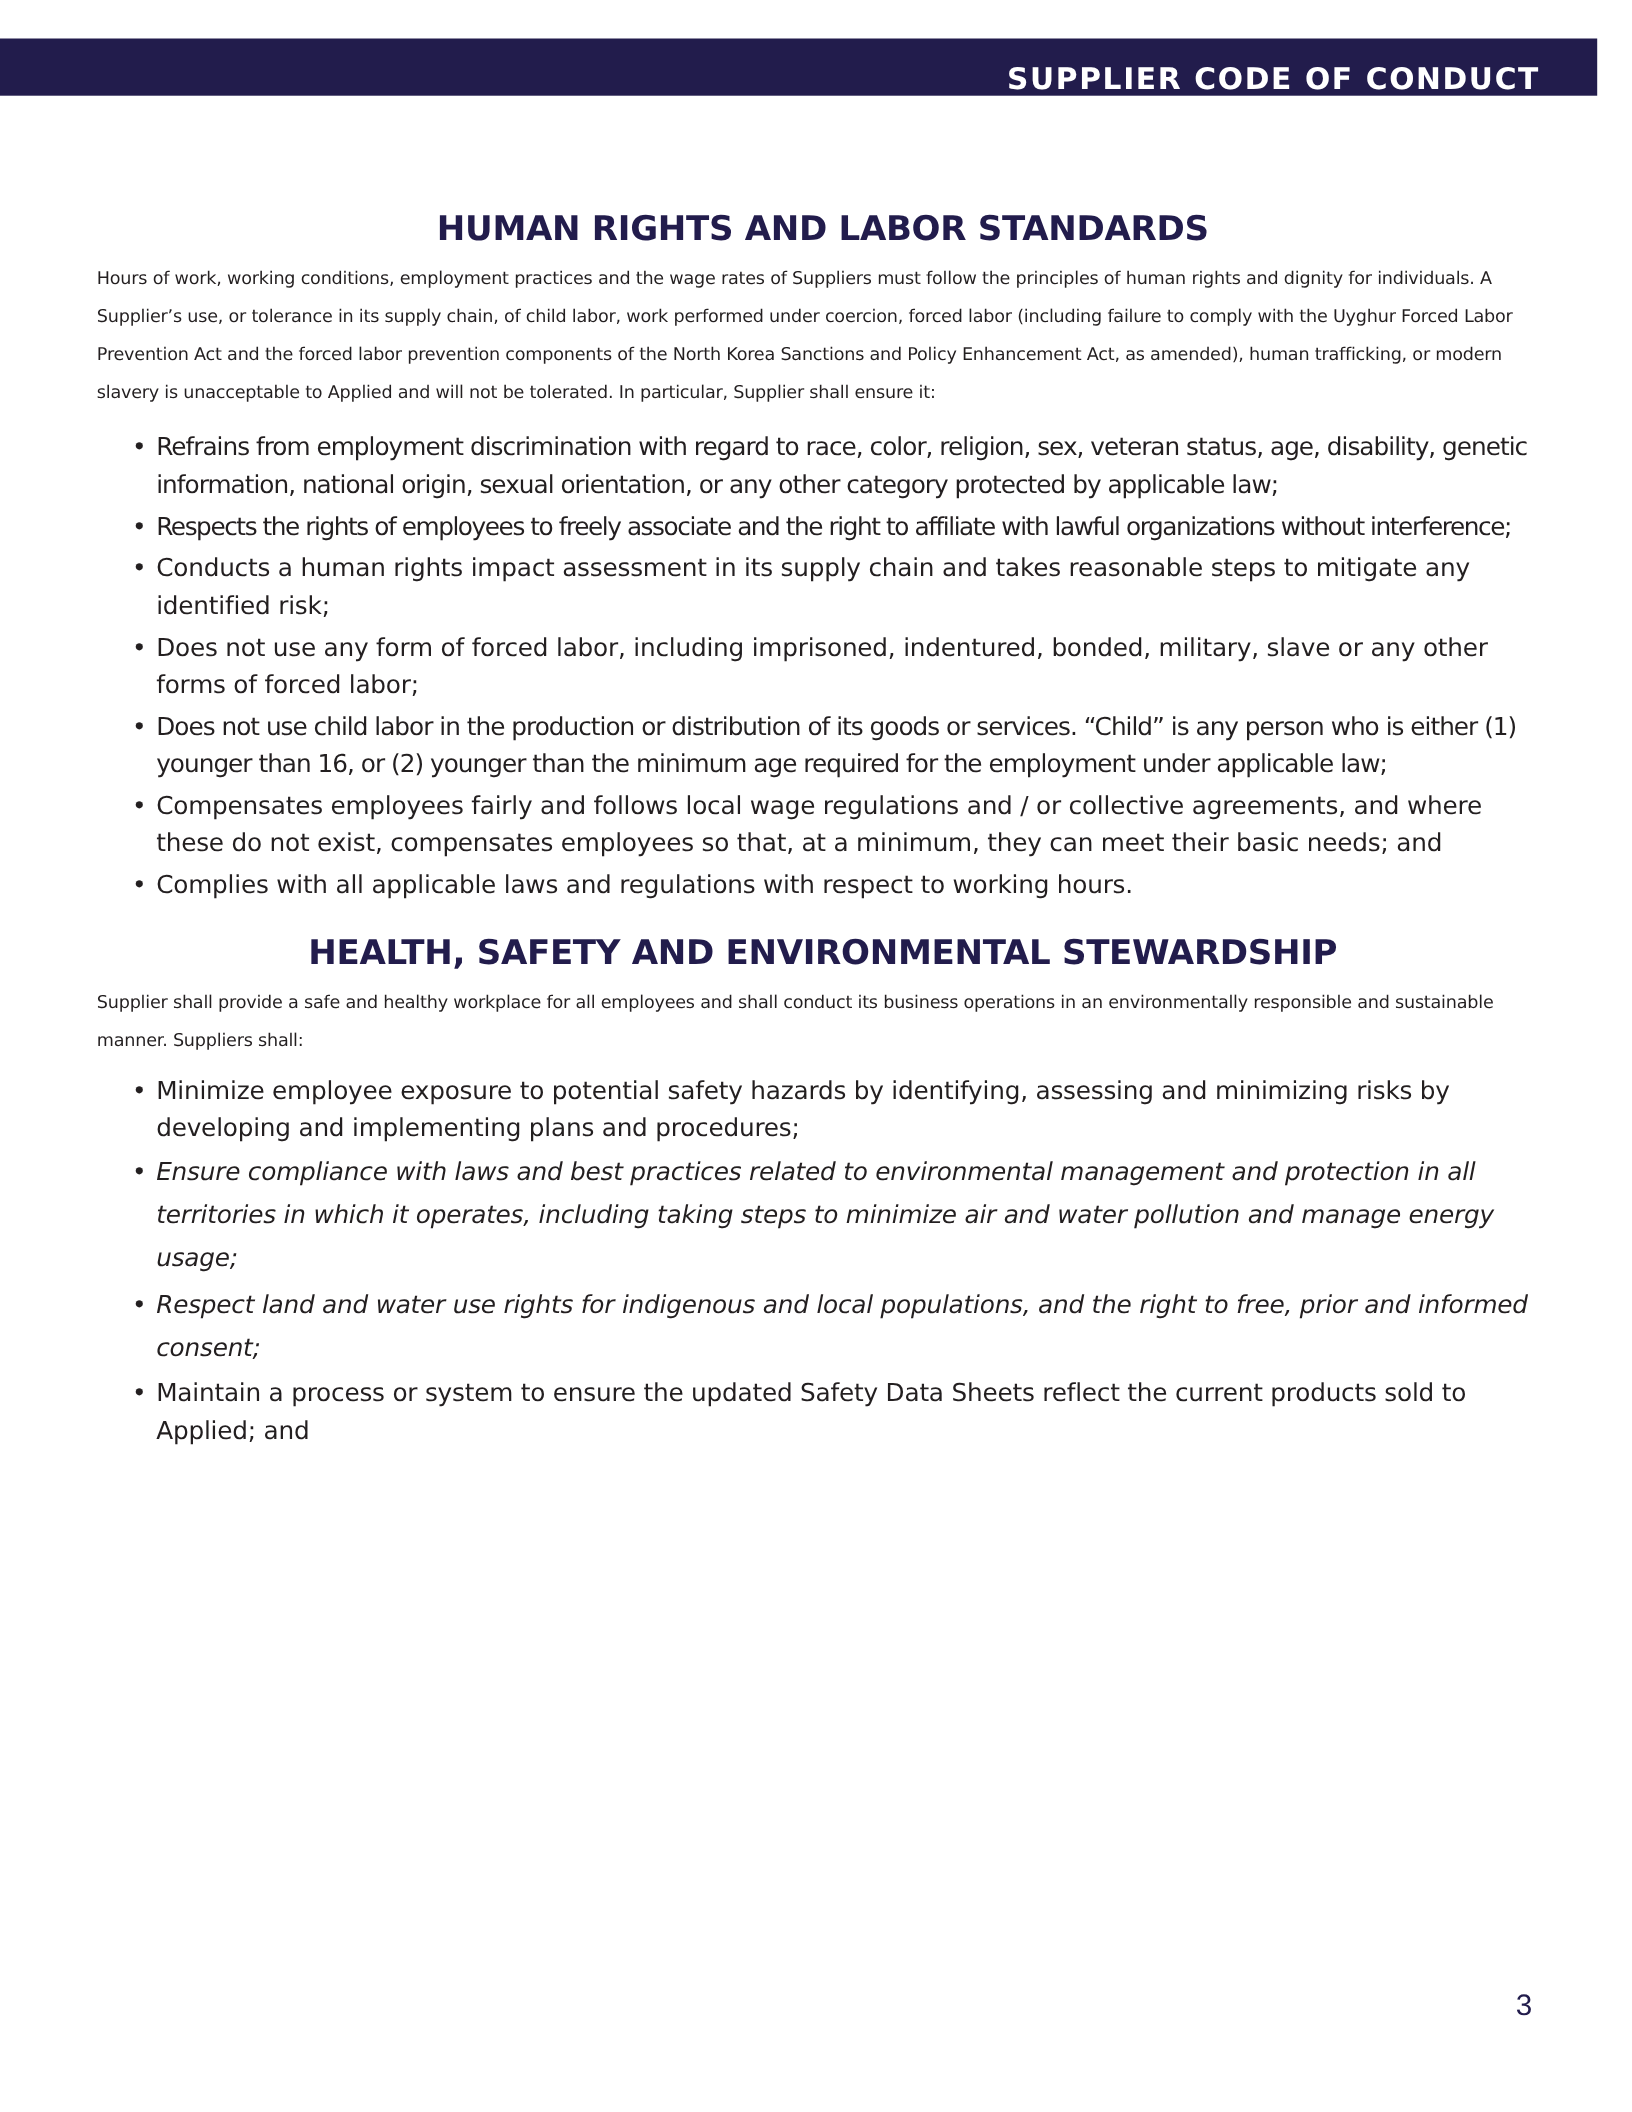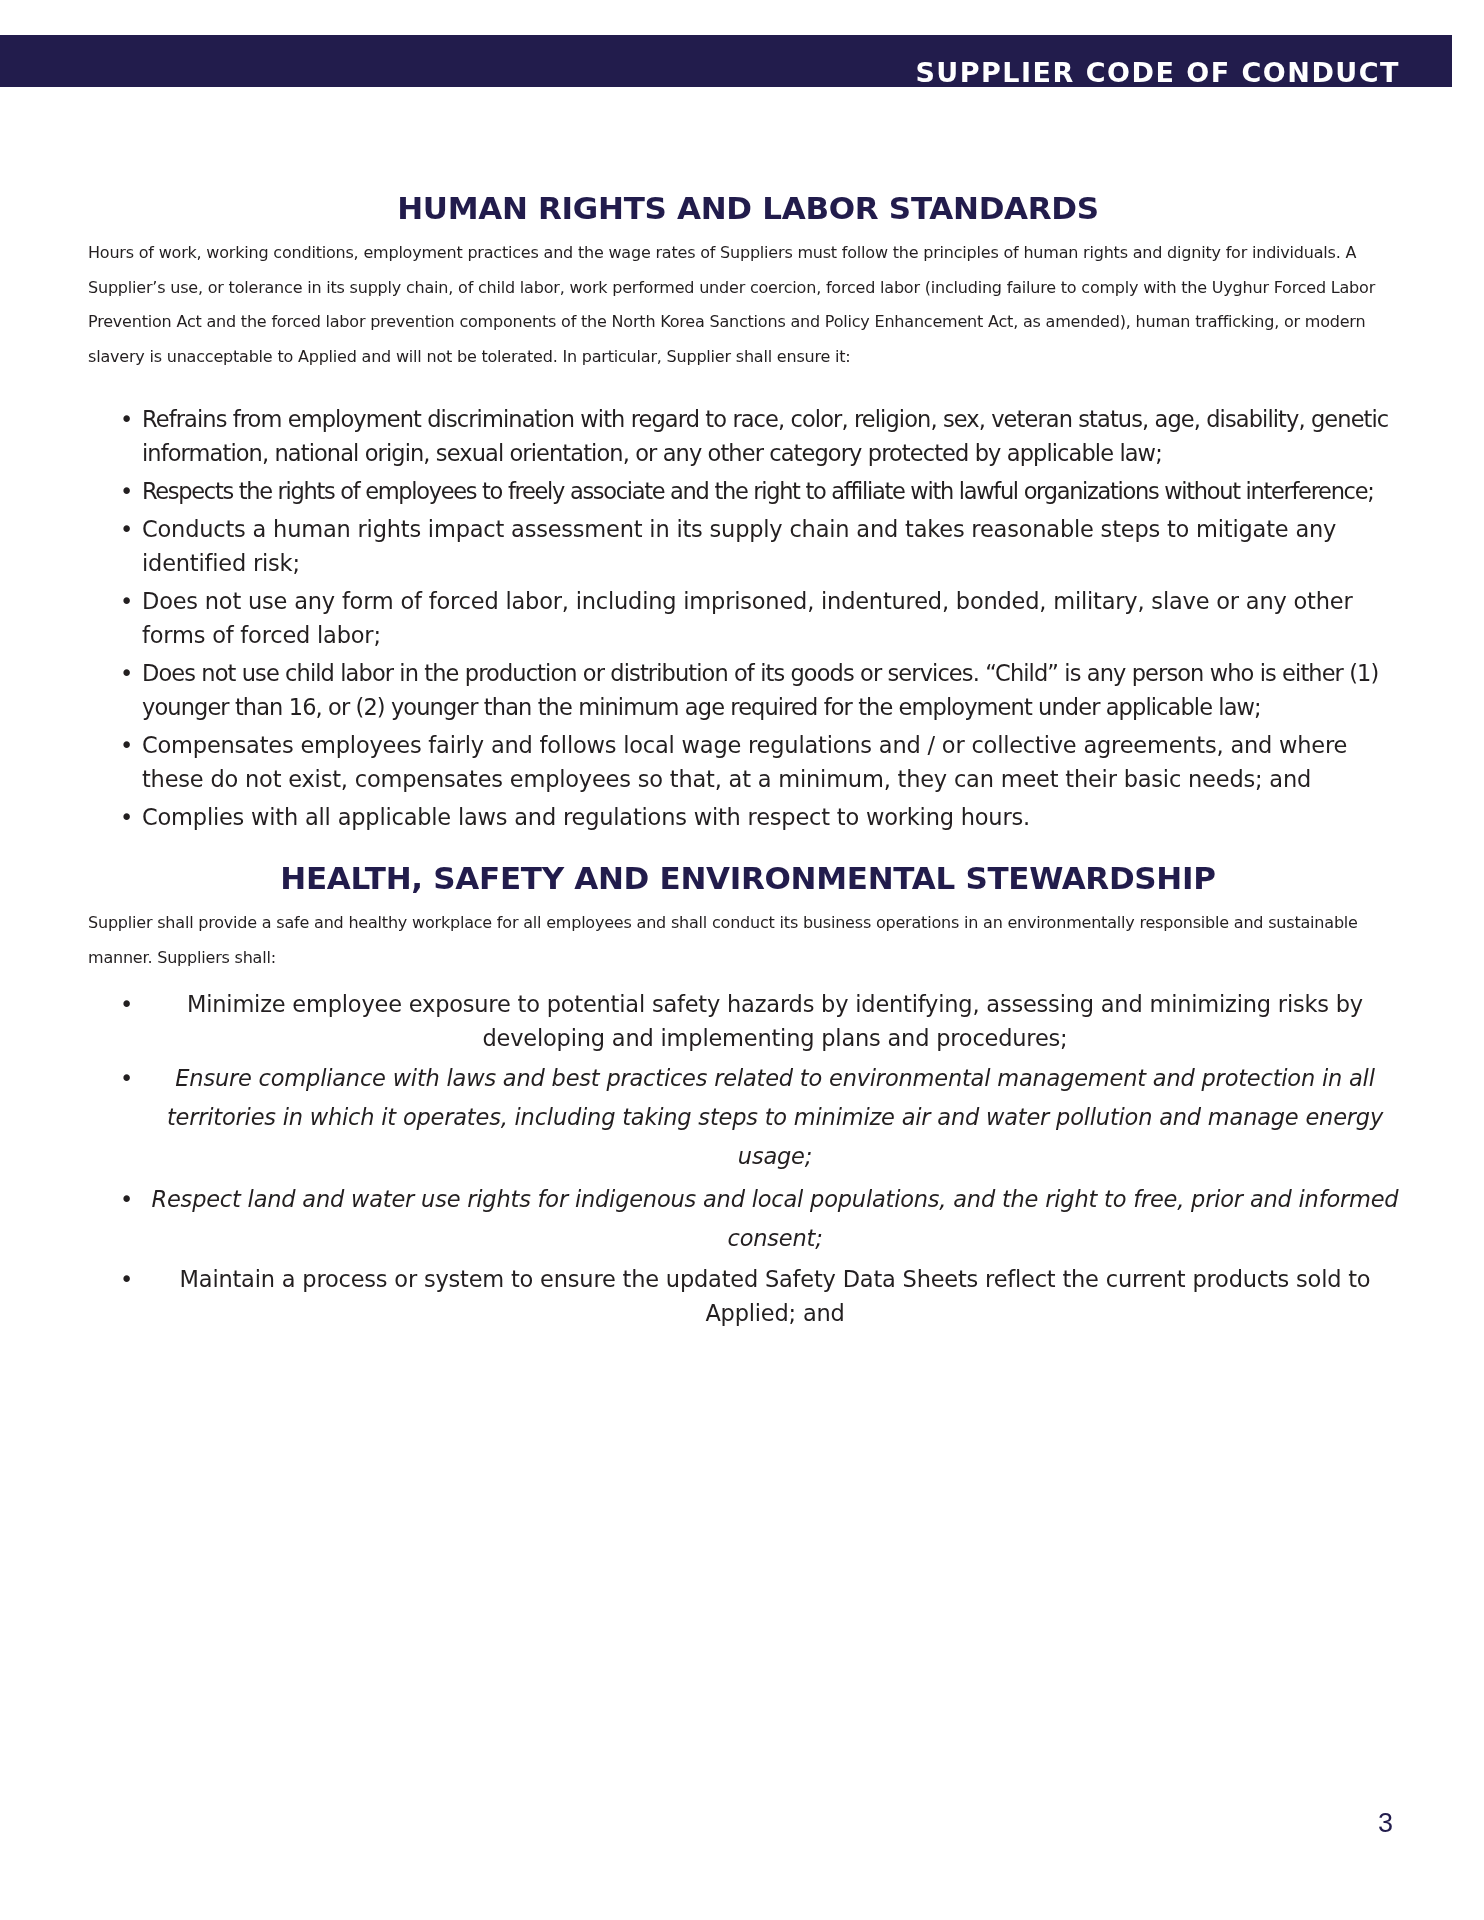--- a/index.html
+++ b/index.html
@@ -5,22 +5,22 @@
   html,body{margin:0;padding:0;background:#fff;}
   body{width:1484px;height:1920px;position:relative;overflow:hidden;font-family:"DejaVu Sans","Liberation Sans",sans-serif;color:#231f20;}
   .banner{position:absolute;left:0;top:35px;width:1452px;height:52px;background:#221c4c;}
   .banner-title{position:absolute;right:52px;top:0;line-height:88px;height:74px;line-height:76px;color:#fff;font-weight:bold;font-size:27px;letter-spacing:1.5px;font-family:"DejaVu Sans",sans-serif;}
   .content{position:absolute;left:88px;top:186px;width:1320px;}
   h2{margin:0;color:#221c4c;font-family:"DejaVu Sans",sans-serif;font-weight:bold;font-size:31px;line-height:44px;letter-spacing:-0.3px;text-align:center;}
   p{margin:6px 0 0 0;font-size:16px;line-height:34.5px;letter-spacing:-0.2px;}
   ul{list-style:none;margin:0;padding:0 0 0 32px;}
   li{position:relative;padding-left:22px;font-size:22.5px;line-height:34px;margin-bottom:4px;letter-spacing:-0.2px;}
   li::before{content:"\2022";position:absolute;left:0;top:0;}
-  .list1{margin-top:28px;}
-  .list2{margin-top:12px;text-align:center;}
+  .list1{margin-top:16px;}
+  .list2{margin-top:12px;}
   .list2 li.loose{line-height:39px;font-style:italic;}
   .sec2{margin-top:22px;}
   .condensed{letter-spacing:-0.9px;}
   .page-num{position:absolute;left:1378px;top:1808px;font-size:27px;color:#221c4c;font-family:"Liberation Sans",sans-serif;}
 </style>
 </head>
 <body>
 
 <div class="banner">
   <div class="banner-title">SUPPLIER CODE OF CONDUCT</div>

